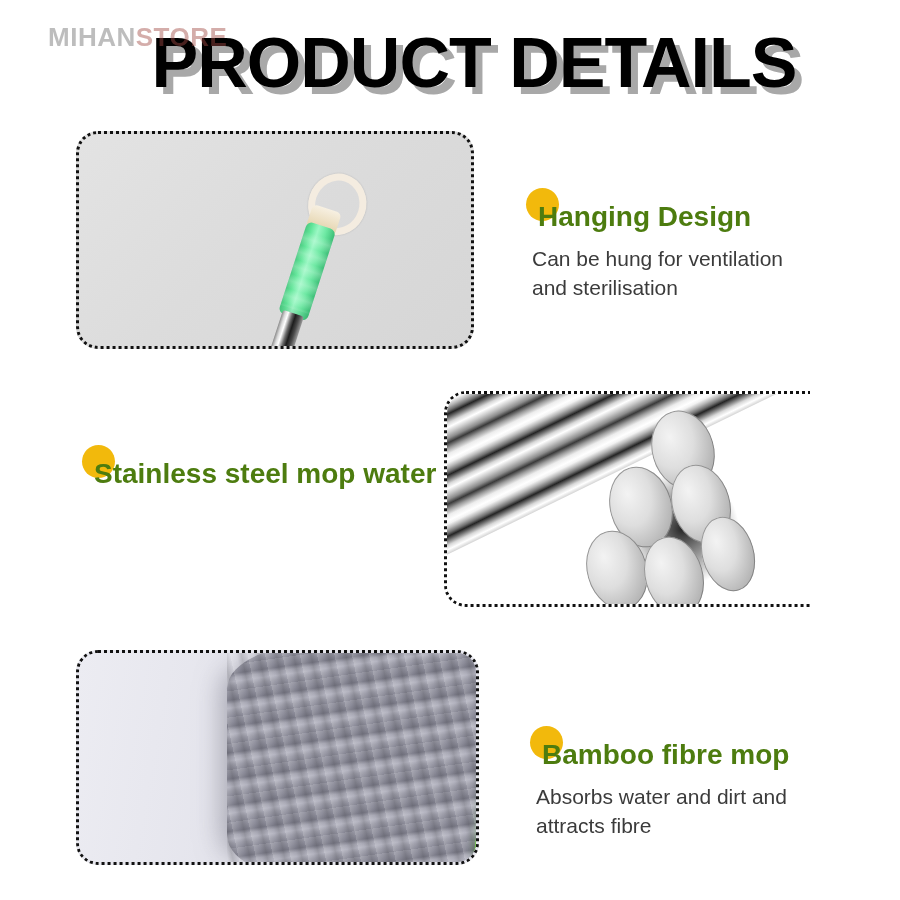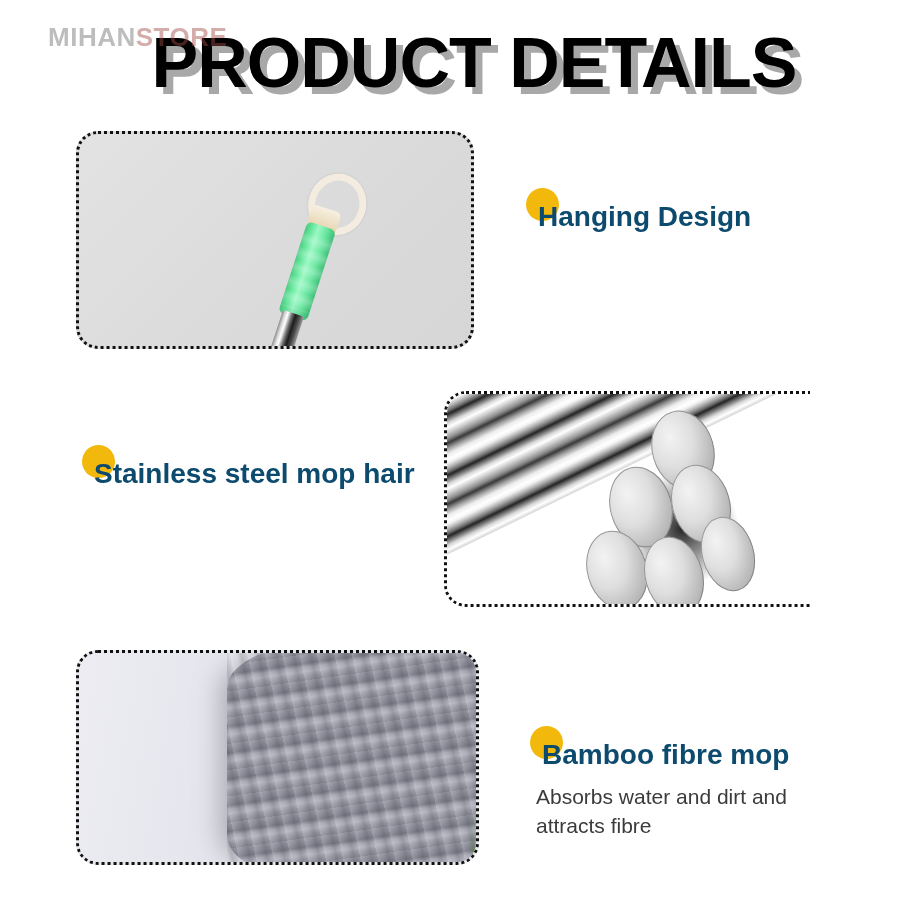--- a/index.html
+++ b/index.html
@@ -206,21 +206,21 @@
     box-shadow: 0 0 8px rgba(60,160,30,0.35);
   }
 
   
   .feature { position: absolute; }
   .feature-head {
     position: relative;
     display: inline-block;
     font-size: 28px;
     font-weight: 700;
-    color: #0c4a6e;
+    color: #4d7c0f;
     line-height: 34px;
     white-space: nowrap;
     padding-left: 6px;
   }
   .bullet-dot {
     position: absolute;
     left: -6px;
     top: -12px;
     width: 33px;
     height: 33px;
@@ -264,39 +264,40 @@
       <div class="grip"></div>
       <div class="pole"></div>
     </div>
   </div>
 
   <div class="feature feature-1">
     <div class="feature-head">
       <span class="bullet-dot"></span>
       <span class="head-text">Hanging Design</span>
     </div>
+    <div class="feature-body">Can be hung for ventilation and sterilisation</div>
   </div>
 
   <div class="panel panel-2">
     <div class="rods-stage">
       <div class="rod-body"></div>
       <div class="rod-shadow"></div>
       <div class="rod-cap cap-1"></div>
       <div class="rod-cap cap-2"></div>
       <div class="rod-cap cap-3"></div>
       <div class="rod-cap cap-4"></div>
       <div class="rod-cap cap-5"></div>
       <div class="rod-cap cap-6"></div>
     </div>
   </div>
 
   <div class="feature feature-2">
     <div class="feature-head">
       <span class="bullet-dot"></span>
-      <span class="head-text">Stainless steel mop hair</span>
+      <span class="head-text">Stainless steel mop water</span>
     </div>
   </div>
 
   <div class="panel panel-3">
     <div class="yarn-pad"></div>
     <div class="yarn-mass">
       <div class="yarn-band"></div>
 
     </div>
   </div>

